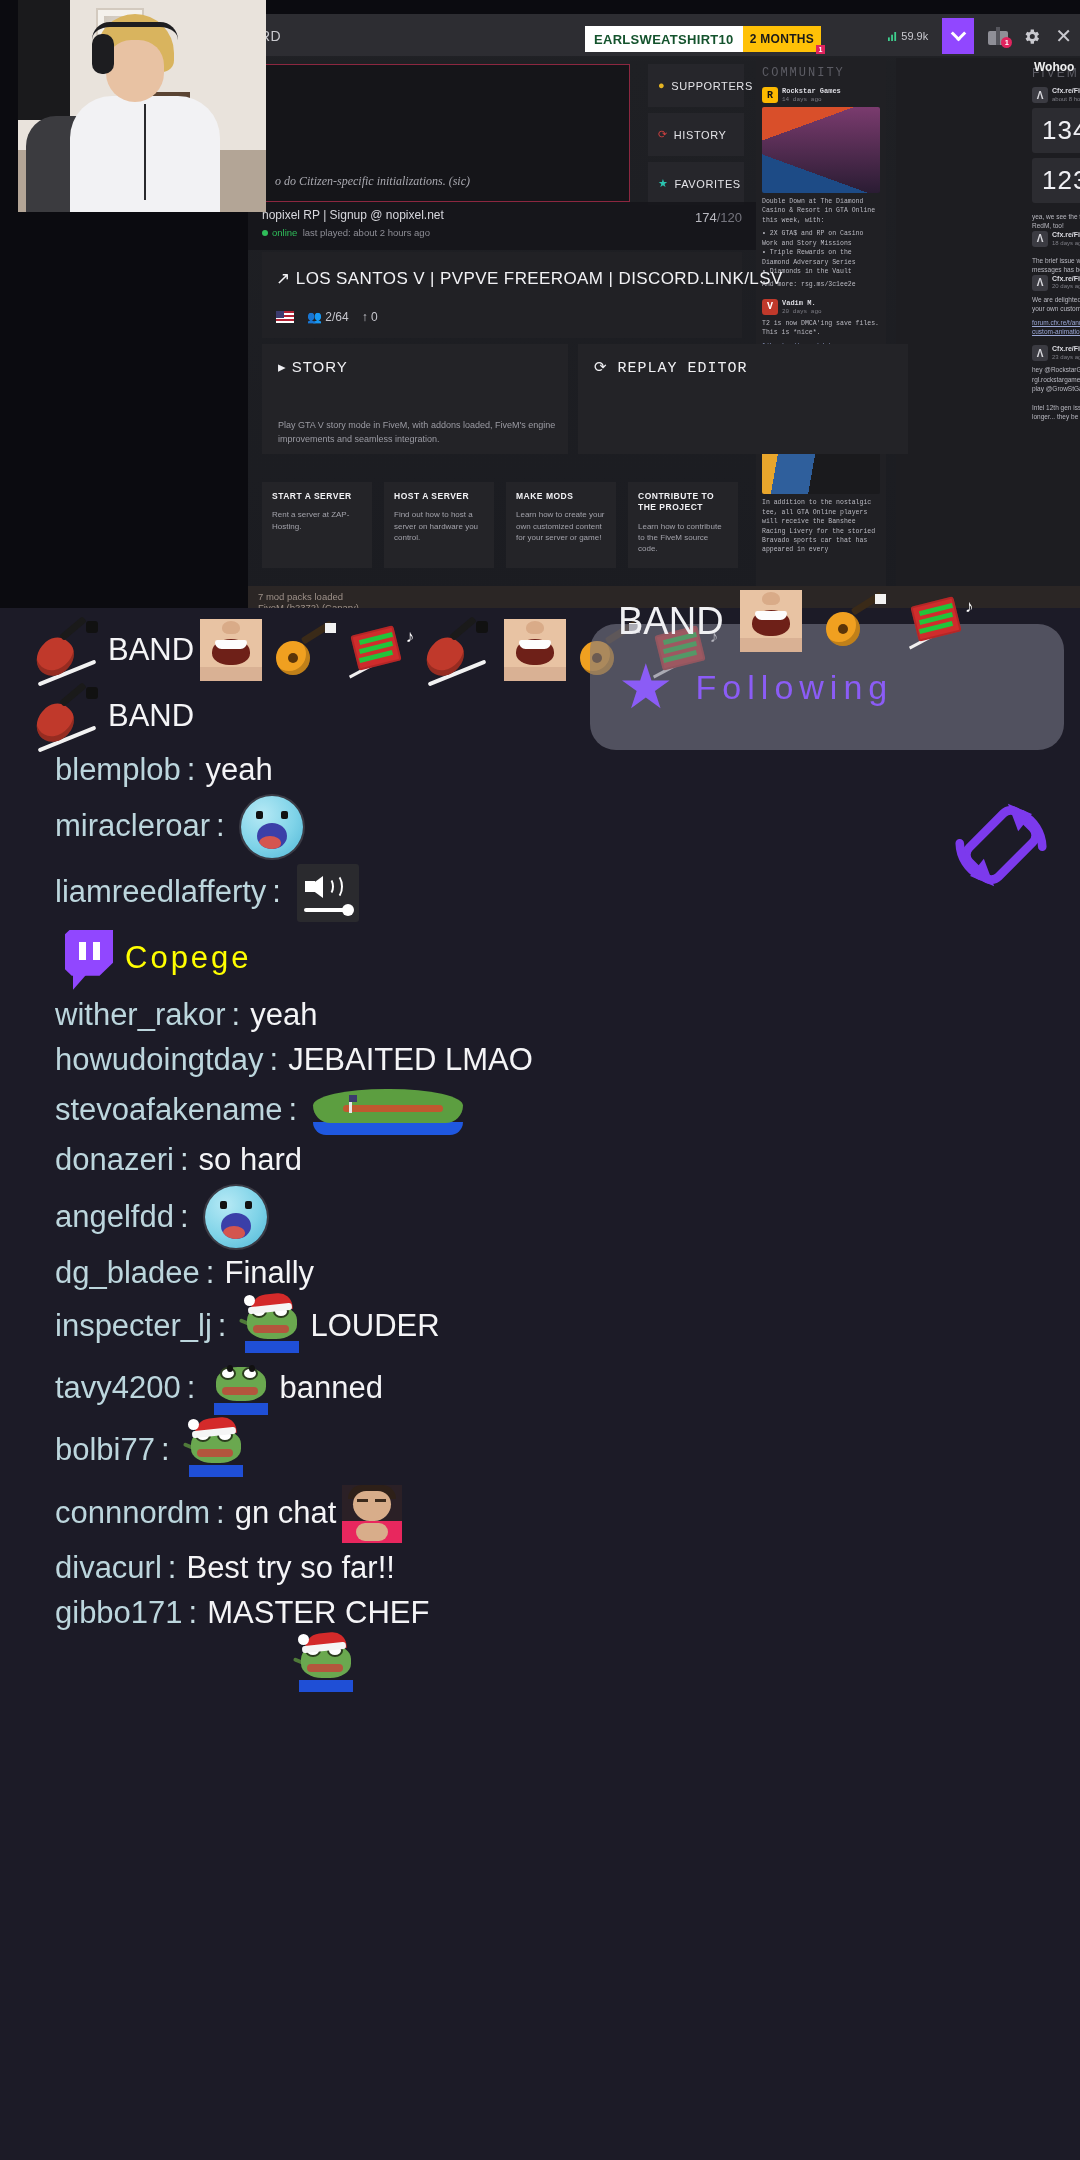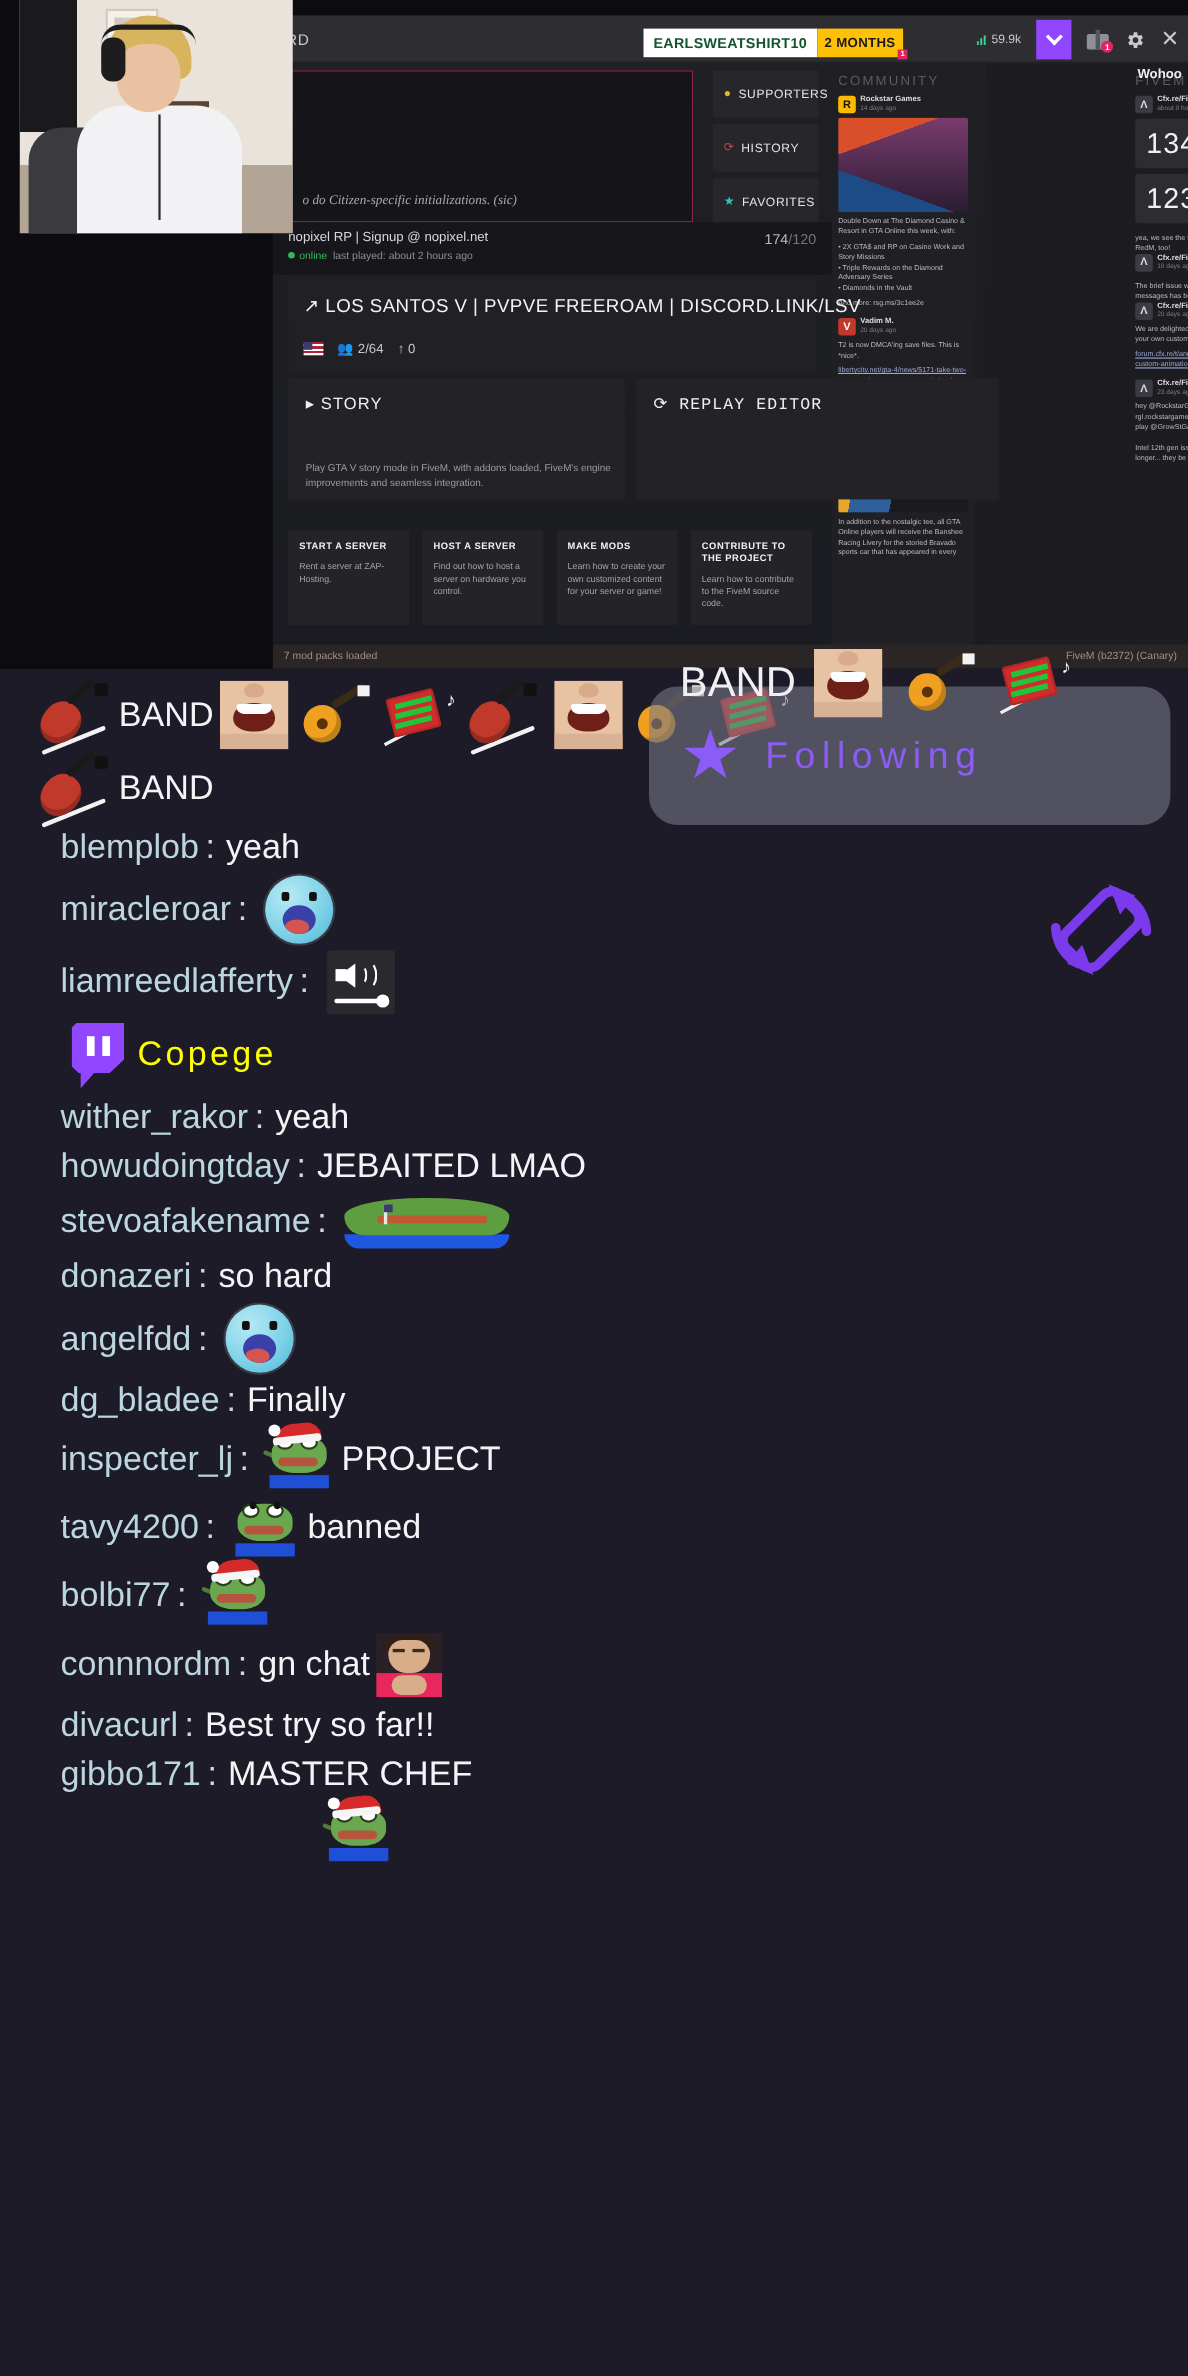--- a/index.html
+++ b/index.html
@@ -49,21 +49,21 @@
     display: flex; align-items: center; gap: 6px; padding-left: 10px;
     font-size: 11px; letter-spacing: .6px; color: #e4e4e8;
   }
   .action-ico { font-size: 11px; line-height: 1; }
 
   
   .news-col {
     position: absolute; top: 44px; width: 130px; height: 550px;
     background: #202024; overflow: hidden; padding: 8px 6px;
   }
-  .news-col.c1 { left: 508px; }
+  .news-col.c1 { left: 508px; font-family: Liberation Mono, monospace; }
   .news-col.c2 { left: 648px; background:#1d1d21; }
   .news-head {
     font-size: 12px; letter-spacing: 2px; color: #5c5c64;
     margin-bottom: 7px; white-space: nowrap;
   }
   .tweet { margin-bottom: 9px; }
   .tweet-hdr { display: flex; gap: 4px; align-items: flex-start; }
   .tw-ava {
     width: 16px; height: 16px; flex: 0 0 16px; border-radius: 3px;
     display: flex; align-items: center; justify-content: center;
@@ -170,21 +170,21 @@
     letter-spacing: .5px; line-height: 1.35;
   }
   .small-card .bd {
     font-size: 8px; color: #a2a2aa; line-height: 1.4; margin-top: 7px;
   }
   .sc1 { left: 14px; } .sc2 { left: 136px; } .sc3 { left: 258px; } .sc4 { left: 380px; }
 
   .fivem-status {
     position: absolute; left: 0; bottom: 0; width: 100%; height: 22px;
     background: rgba(46,40,38,.85); font-size: 9.5px; color: #9e9189;
-    padding: 5px 10px; display: flex; justify-content: space-between;
+    padding: 5px 10px; display: flex; justify-content: space-between; flex-direction: column;
   }
 
   
   .webcam {
     position: absolute; left: 18px; top: 0; width: 248px; height: 212px;
     background: linear-gradient(180deg,#efe9e3 0%,#d8cfc6 55%,#8d7f73 100%);
     overflow: hidden;
   }
   .wc-wall { position:absolute; inset:0; background:#e9e3dc; }
   .wc-doorway { position:absolute; left:0; top:0; width:52px; height:120px; background:#1a1a1c; }
@@ -943,21 +943,21 @@
         <i class="head"></i>
         <i class="eye l"></i>
         <i class="eye r"></i>
       <i class="pupil l"></i>
         <i class="pupil r"></i>
         <i class="mouth"></i>
         <i class="hat"></i>
         <i class="hatband"></i>
         <i class="pom"></i>
     </span>
-    <span class="text">PROJECT</span>
+    <span class="text">LOUDER</span>
   </div>
 
   <div class="msg">
     <span class="user">tavy4200</span>
     <span class="colon">:</span>
     <span class="em em-pepe">
       <i class="shirt"></i>
         <i class="head"></i>
         <i class="eye l"></i>
         <i class="eye r"></i>

